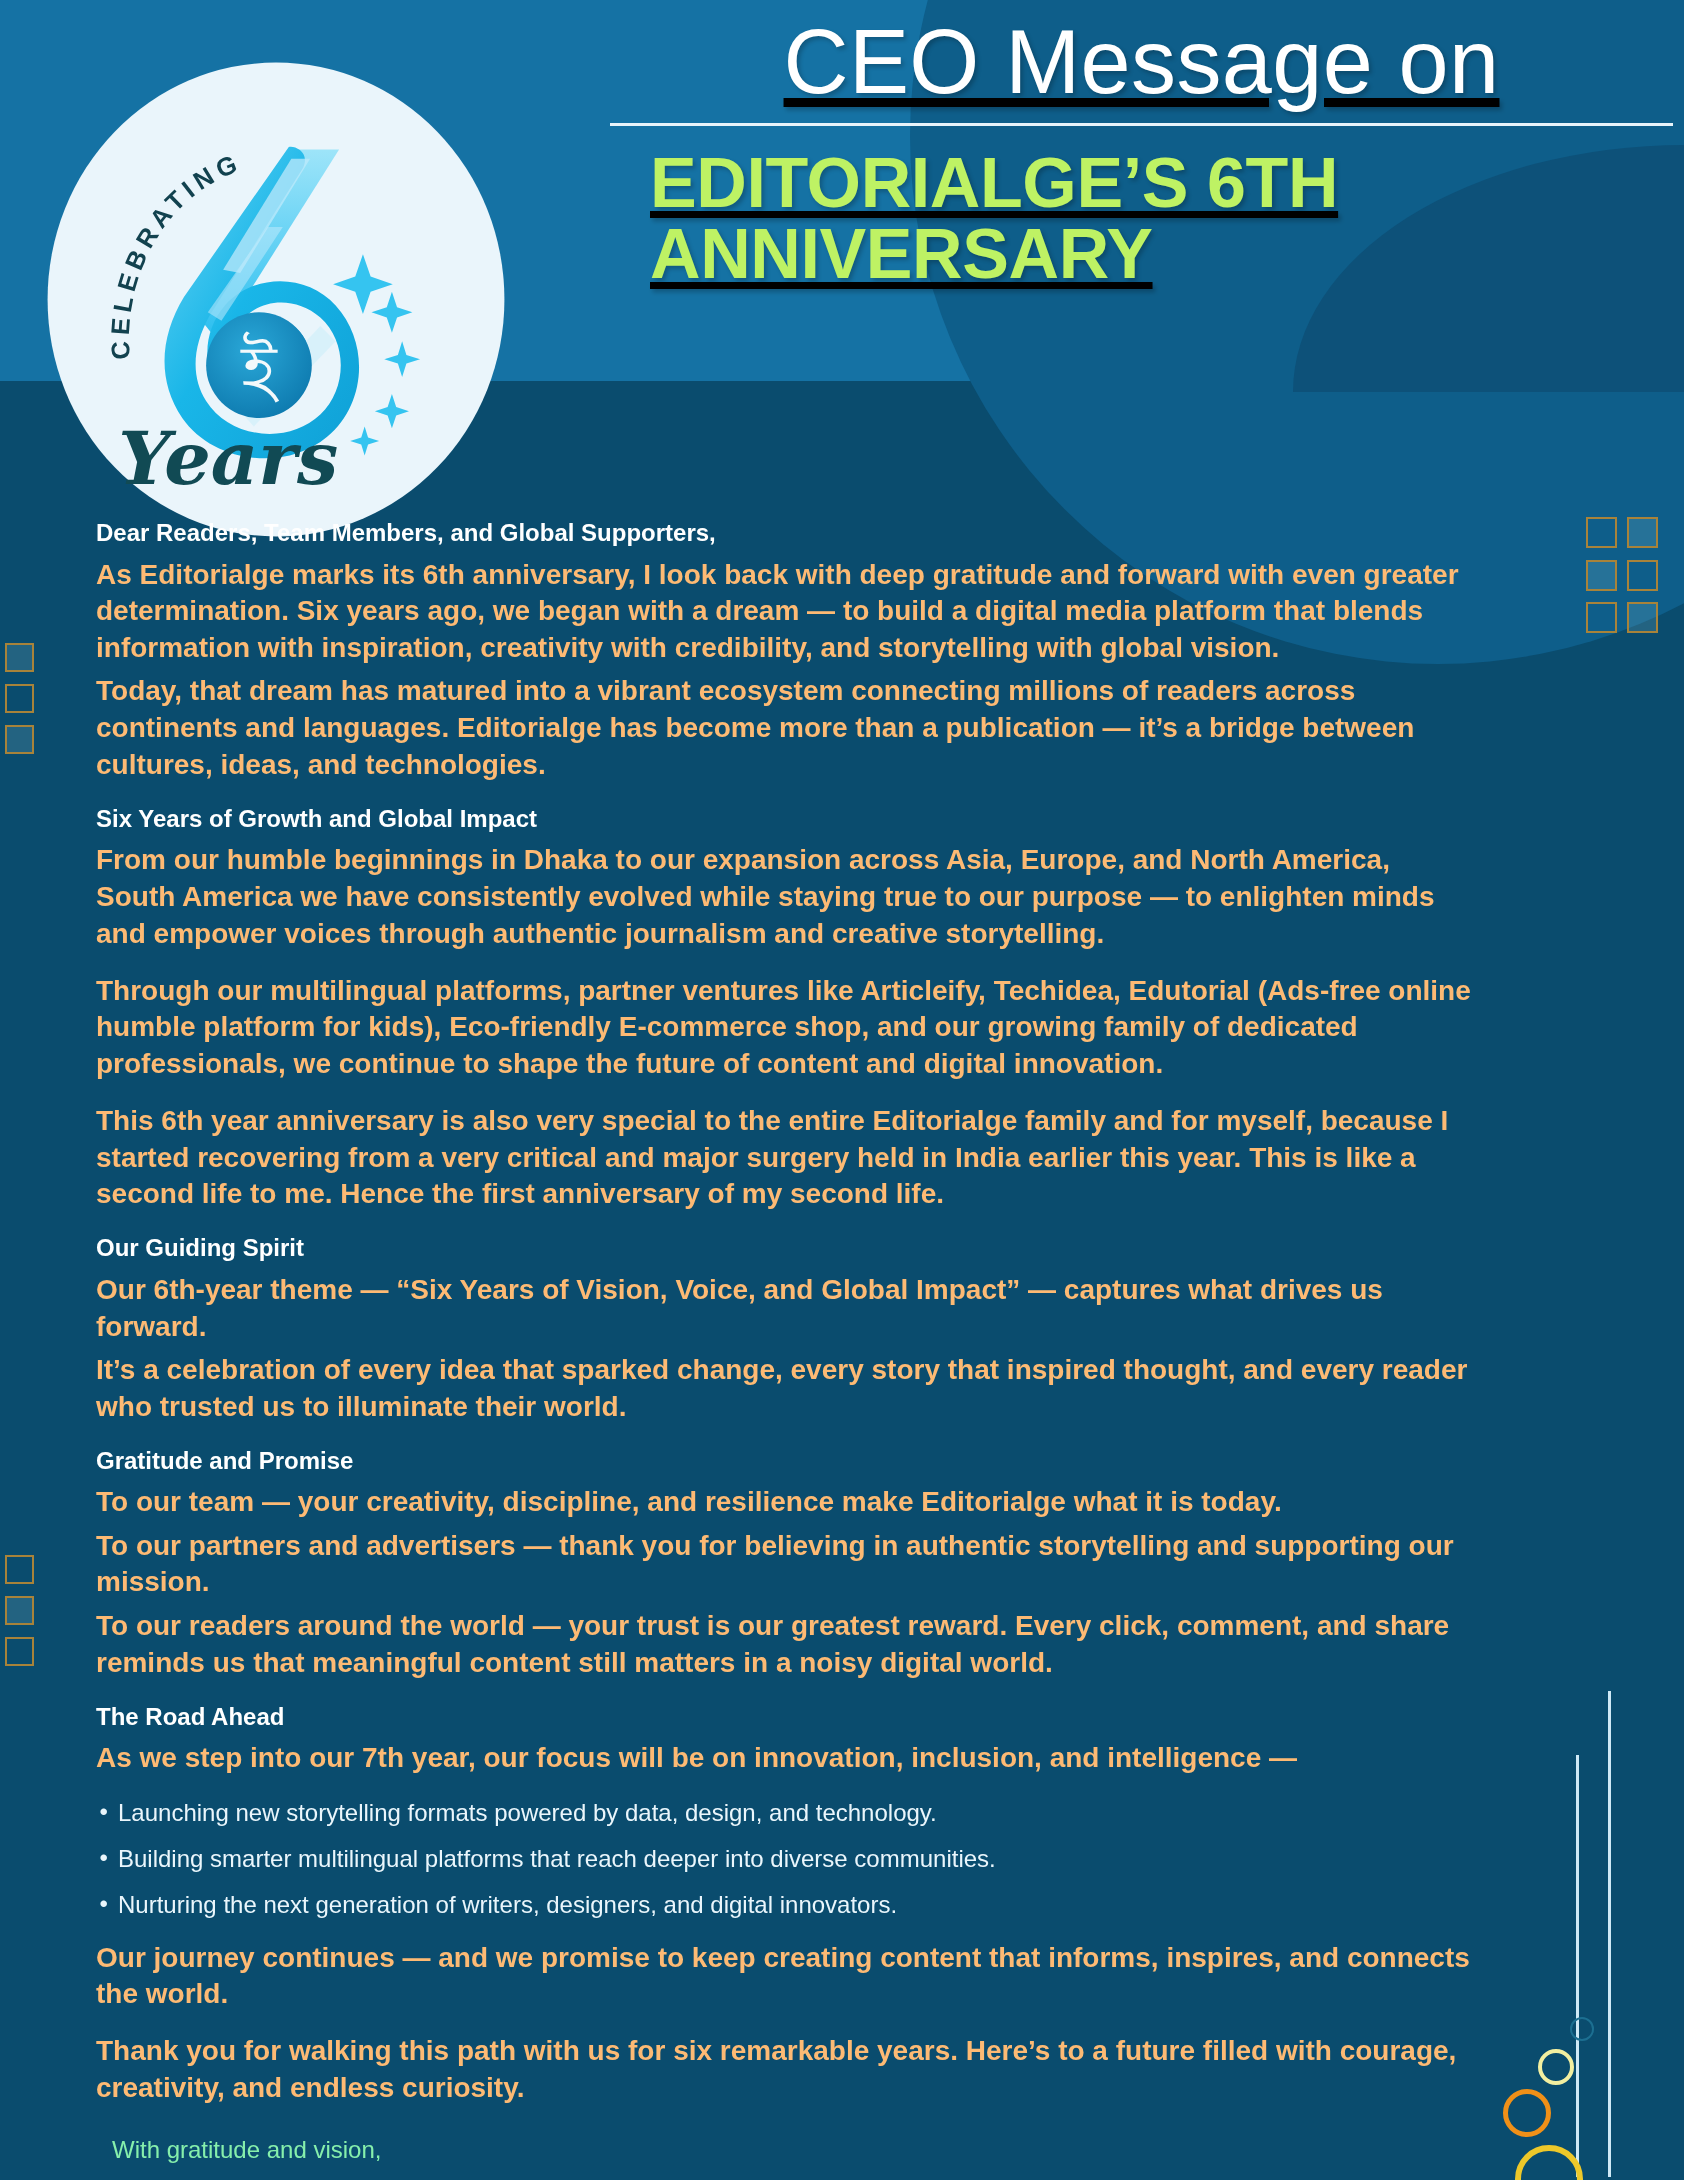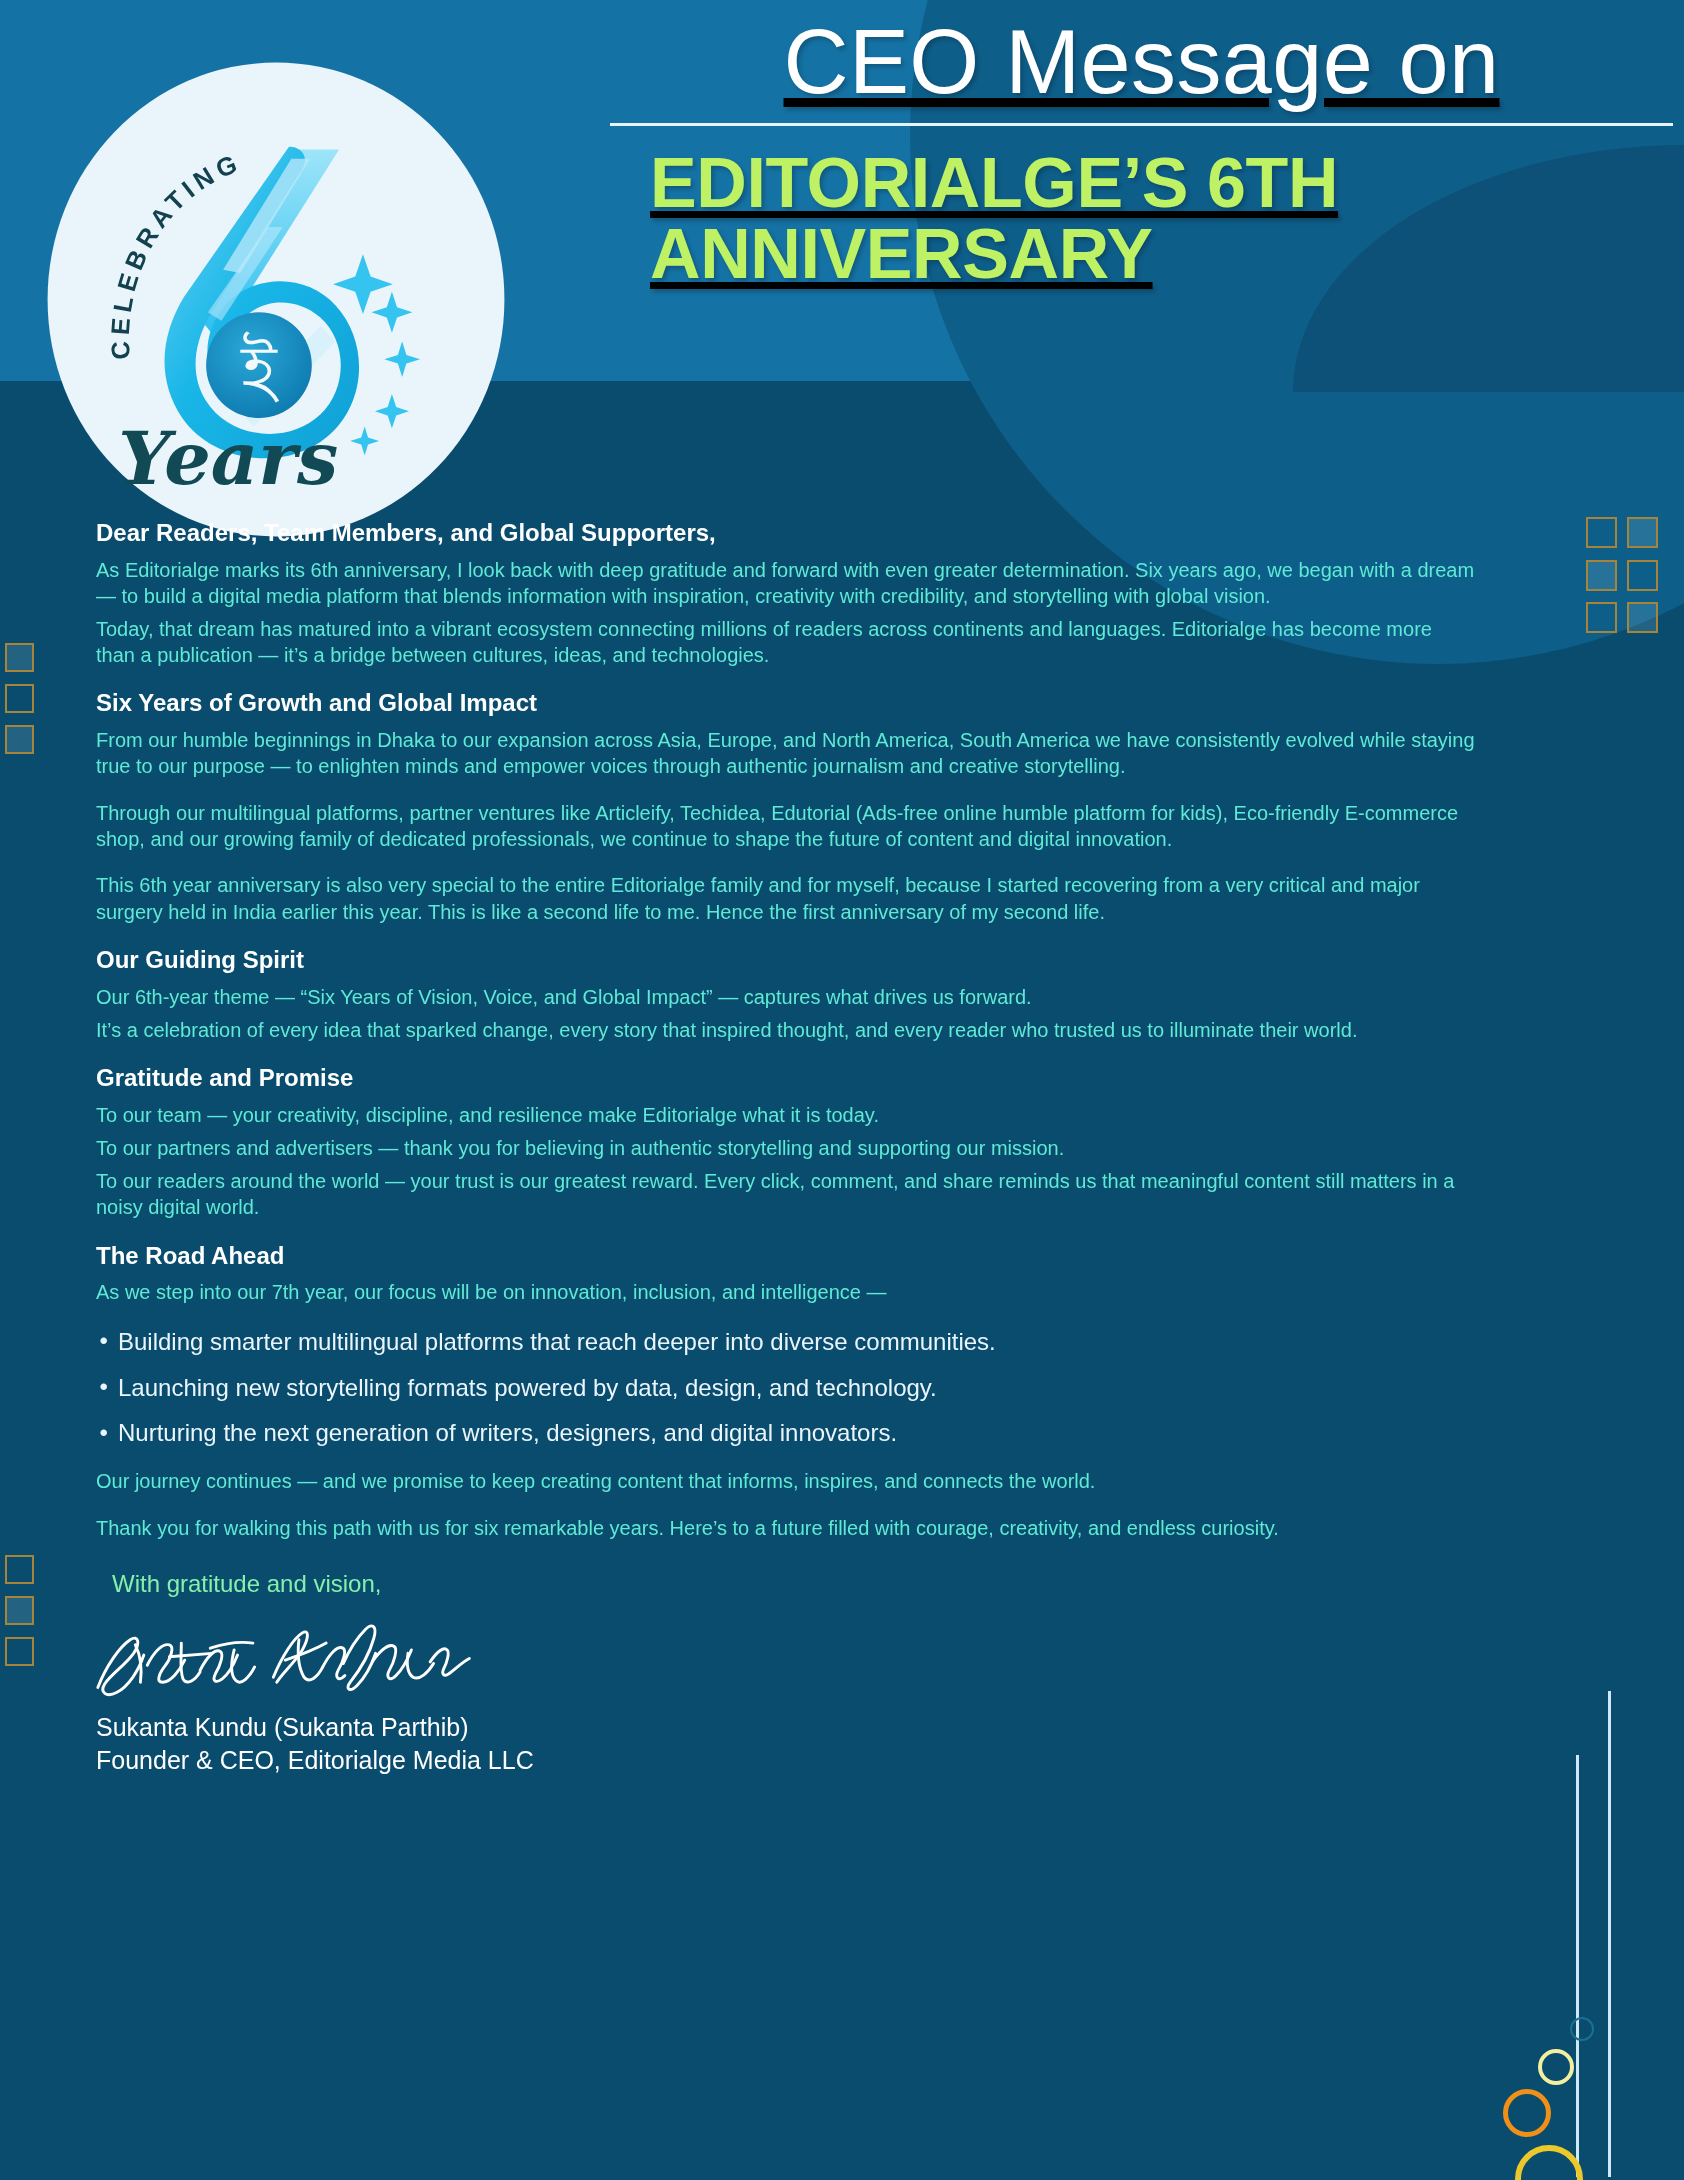--- a/index.html
+++ b/index.html
@@ -118,25 +118,25 @@
     color: #f2fafd;
   }
   .b-head {
     font-size: 24px;
     font-weight: 700;
     color: #ffffff;
     margin: 0 0 8.5px 0;
     line-height: 1.25;
   }
   .b-para {
-    font-size: 20px;
-    font-weight: 400;
+    font-size: 28px;
+    font-weight: 700;
     line-height: 1.31;
     margin: 0 0 20.4px 0;
-    color: #5eead4;
+    color: #fdba74;
   }
   .b-para.tight {
     margin-bottom: 6.8px;
   }
   .b-bullets {
     margin: 0 0 19px 0;
     padding: 0;
     list-style: none;
   }
   .b-bullets li {
@@ -325,22 +325,22 @@
 
     <p class="b-head">Gratitude and Promise</p>
     <p class="b-para tight">To our team — your creativity, discipline, and resilience make Editorialge what it is today.</p>
     <p class="b-para tight">To our partners and advertisers — thank you for believing in authentic storytelling and supporting our mission.</p>
     <p class="b-para">To our readers around the world — your trust is our greatest reward. Every click, comment, and share reminds us that meaningful content still matters in a noisy digital world.</p>
 
     <p class="b-head">The Road Ahead</p>
     <p class="b-para">As we step into our 7th year, our focus will be on innovation, inclusion, and intelligence —</p>
 
     <ul class="b-bullets">
+      <li>Launching new storytelling formats powered by data, design, and technology.</li>
       <li>Building smarter multilingual platforms that reach deeper into diverse communities.</li>
-      <li>Launching new storytelling formats powered by data, design, and technology.</li>
       <li>Nurturing the next generation of writers, designers, and digital innovators.</li>
     </ul>
 
     <p class="b-para">Our journey continues — and we promise to keep creating content that informs, inspires, and connects the world.</p>
     <p class="b-para">Thank you for walking this path with us for six remarkable years. Here’s to a future filled with courage, creativity, and endless curiosity.</p>
 
     <div class="signoff">
       <p class="signoff-line">With gratitude and vision,</p>
 
       <svg class="signature-svg" width="409" height="94" viewBox="0 0 480 110" aria-hidden="true">

